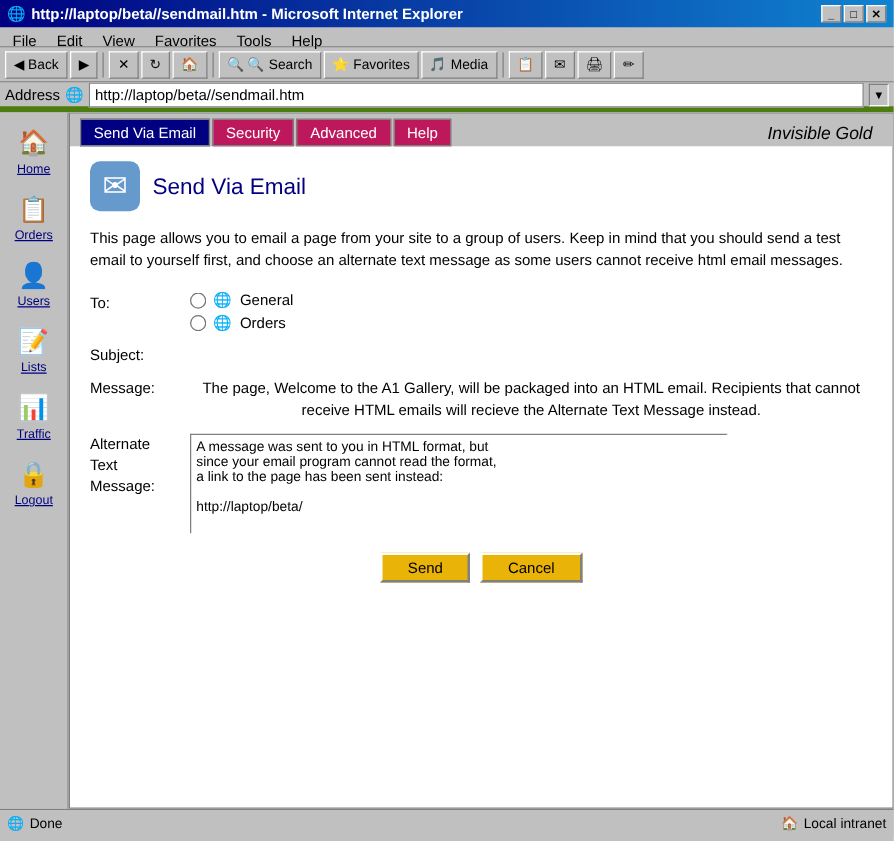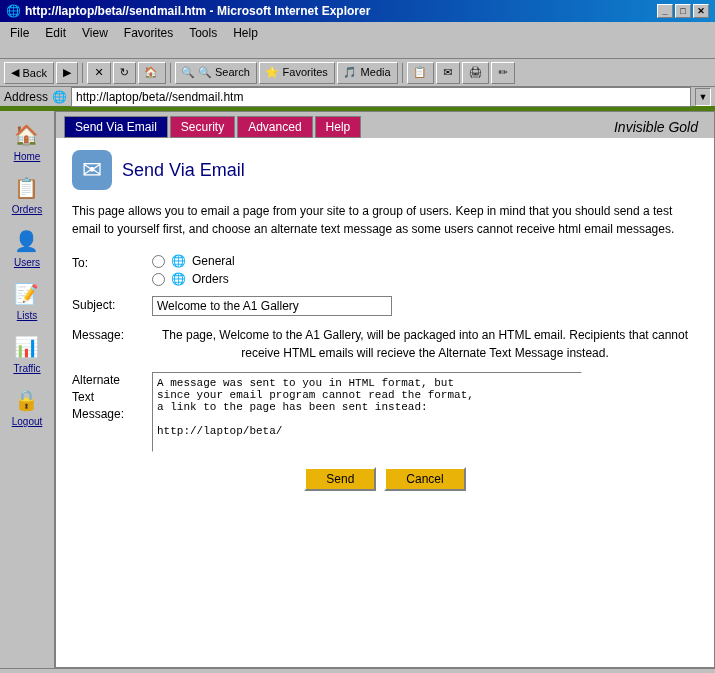--- a/index.html
+++ b/index.html
@@ -31,21 +31,21 @@
       color: black;
     }
 
     
     .menu-bar {
       background: #c0c0c0;
       display: flex;
       padding: 2px 4px;
       gap: 4px;
       border-bottom: 1px solid #808080;
-      height: 37px;
+      height: 16px;
     }
     .menu-item {
       padding: 2px 6px;
       font-size: 12px;
       cursor: pointer;
     }
 
     
     .toolbar {
       background: #c0c0c0;
@@ -224,21 +224,21 @@
       font-size: 12px;
     }
     .message-text { font-size: 12px; line-height: 1.5; color: #000000; text-align: center; }
     textarea {
       width: 430px;
       height: 80px;
       border: 1px solid;
       border-color: #808080 #ffffff #ffffff #808080;
       padding: 4px;
       font-size: 11px;
-      font-family: Liberation Mono, monospace;
+      font-family: Liberation Sans, sans-serif;
       resize: none;
     }
     .alternate-label { width: 80px; flex-shrink: 0; font-size: 12px; line-height: 1.4; }
 
     
     .button-row {
       display: flex;
       justify-content: center;
       gap: 8px;
       margin-top: 12px;
@@ -382,23 +382,20 @@
           <label class="radio-option">
             <input type="radio" name="to" value="orders" style="">
             <span>🌐</span>
             <span>Orders</span>
           </label>
         </div>
       </div>
 
       <div class="form-row">
         <span class="form-label">Subject:</span>
-        <div class="form-field">
-          <input type="text" style="width: 240px;" value="Welcome to the A1 Gallery">
-        </div>
       </div>
 
       <div class="form-row" style="margin-top: 8px;">
         <span class="form-label">Message:</span>
         <div class="message-text" style="flex:1;">The page, Welcome to the A1 Gallery, will be packaged into an HTML email. Recipients that cannot receive HTML emails will recieve the Alternate Text Message instead.</div>
       </div>
 
       <div class="form-row" style="margin-top: 10px;">
         <div class="alternate-label" style="white-space: pre-line;">Alternate
 Text

